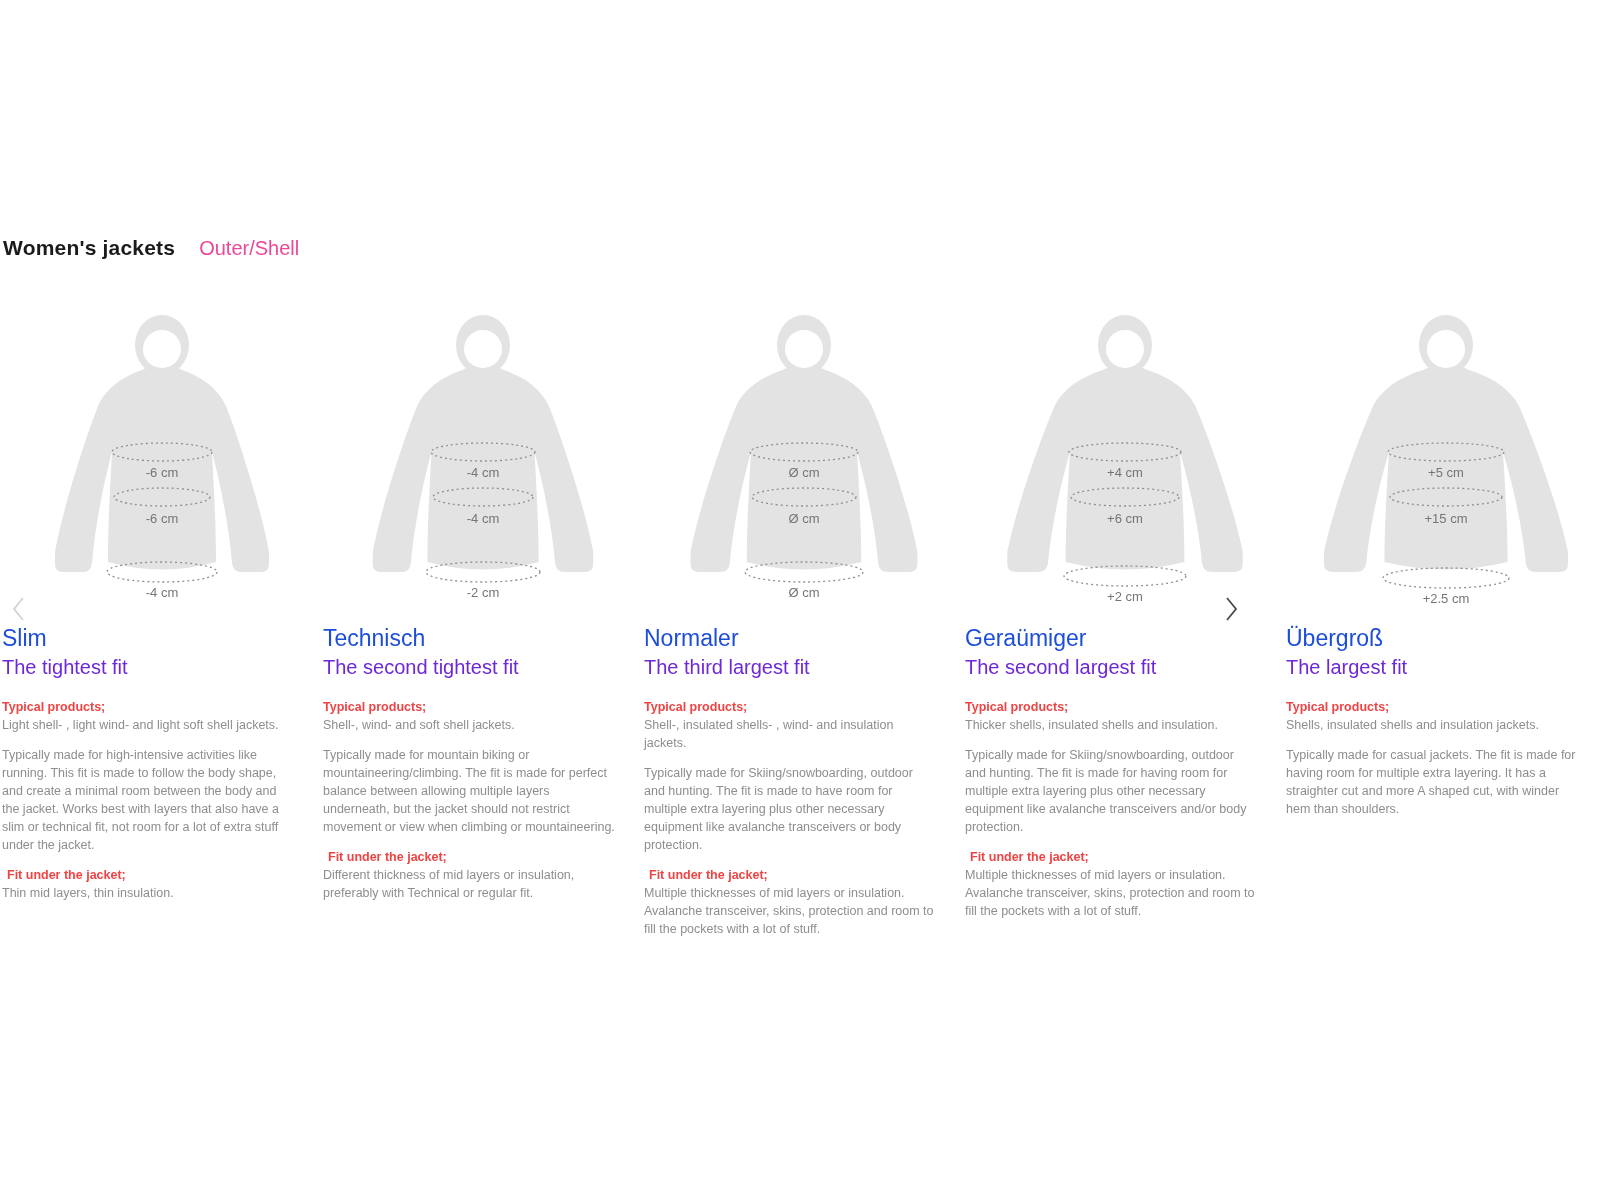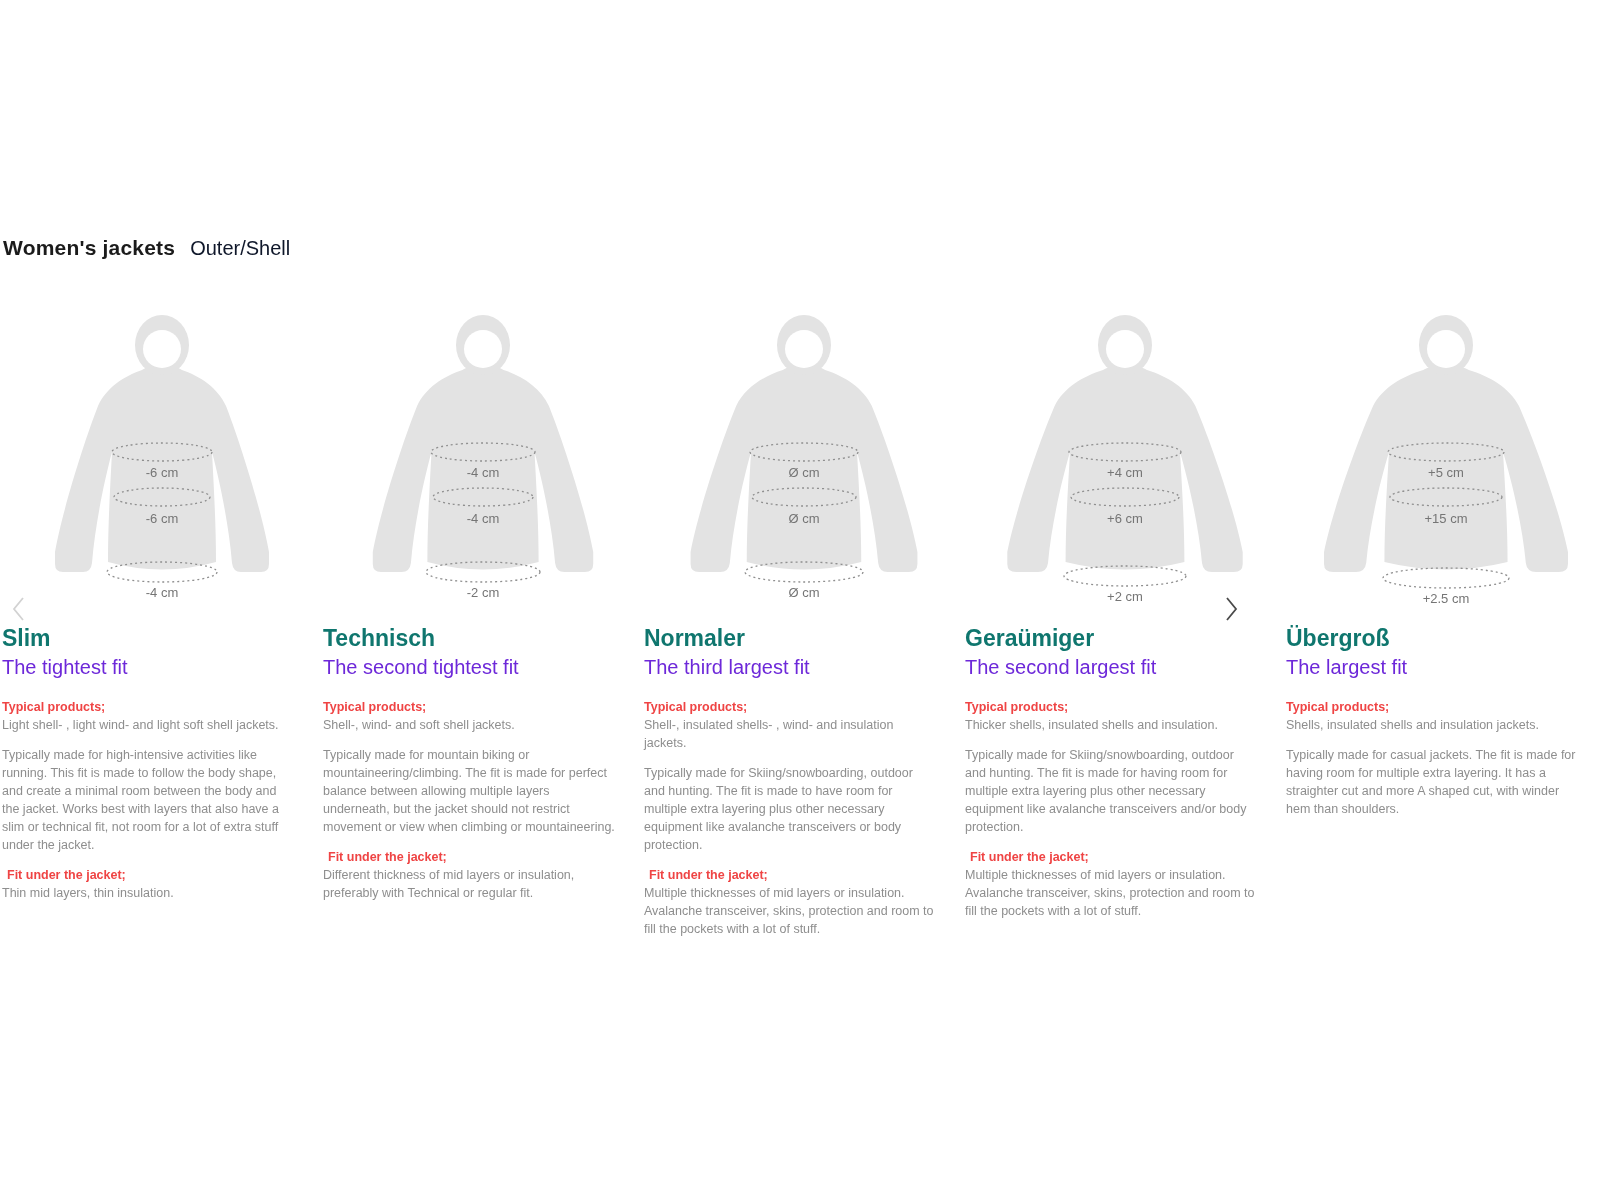--- a/index.html
+++ b/index.html
@@ -1,28 +1,28 @@
 <!DOCTYPE html>
 <html><head>
 <meta charset="utf-8">
 <style>
   html,body{margin:0;padding:0;background:#fff;}
   .page{position:relative;width:1600px;height:1200px;background:#ffffff;overflow:hidden;
         font-family:"Liberation Sans",sans-serif;}
-  .header{position:absolute;left:3px;top:236px;display:flex;align-items:baseline;gap:15px;}
+  .header{position:absolute;left:3px;top:236px;display:flex;align-items:baseline;gap:24px;}
   .header .title{font-size:21px;font-weight:700;color:#1b1b1b;letter-spacing:.2px;}
-  .header .category{font-size:20px;color:#0f172a;}
+  .header .category{font-size:20px;color:#ec4899;}
   .columns{position:absolute;left:2px;top:300px;display:flex;}
   .fit-col{width:321px;flex:0 0 auto;}
   .figure{width:320px;height:300px;display:block;overflow:visible;}
   .body-shape,.hood{fill:#e3e3e3;}
   .face{fill:#ffffff;}
   .dot{fill:none;stroke:#8f8f8f;stroke-width:1.3;stroke-dasharray:2 3;}
   .meas{font-size:13px;fill:#757575;text-anchor:middle;font-family:"Liberation Sans",sans-serif;}
-  .fit-title{margin:24px 0 0;font-size:23px;line-height:28px;font-weight:700;color:#0f766e;}
+  .fit-title{margin:24px 0 0;font-size:23px;line-height:28px;font-weight:400;color:#1d4ed8;}
   .fit-subtitle{margin-top:2px;font-size:20px;line-height:26px;color:#6d28d9;}
   .fit-text{margin-top:18px;width:292px;font-size:12.5px;line-height:18px;color:#8e8e8e;}
   .label{font-weight:700;color:#ef4444;}
   .para{margin:12px 5px 0;}
   .fit-text p{margin:12px 0 0;}
   .nav{position:absolute;width:26px;height:34px;display:flex;align-items:center;justify-content:center;cursor:pointer;}
   .nav-prev{left:6px;top:592px;}
   .nav-next{left:1218px;top:592px;}
 </style>
 </head>

